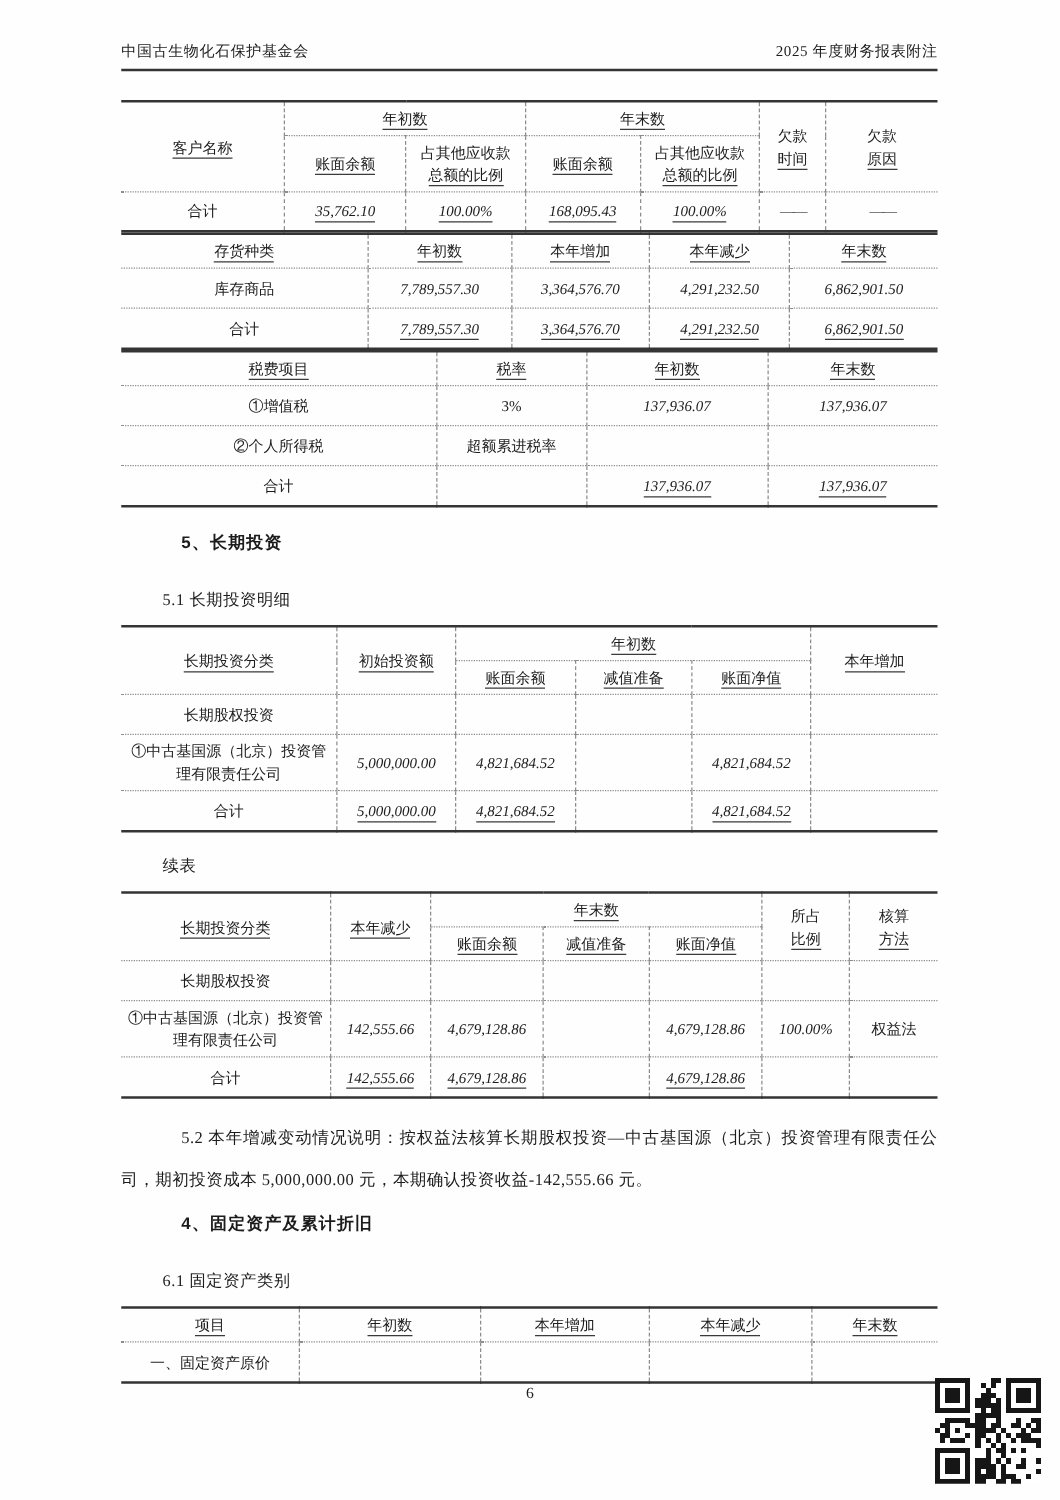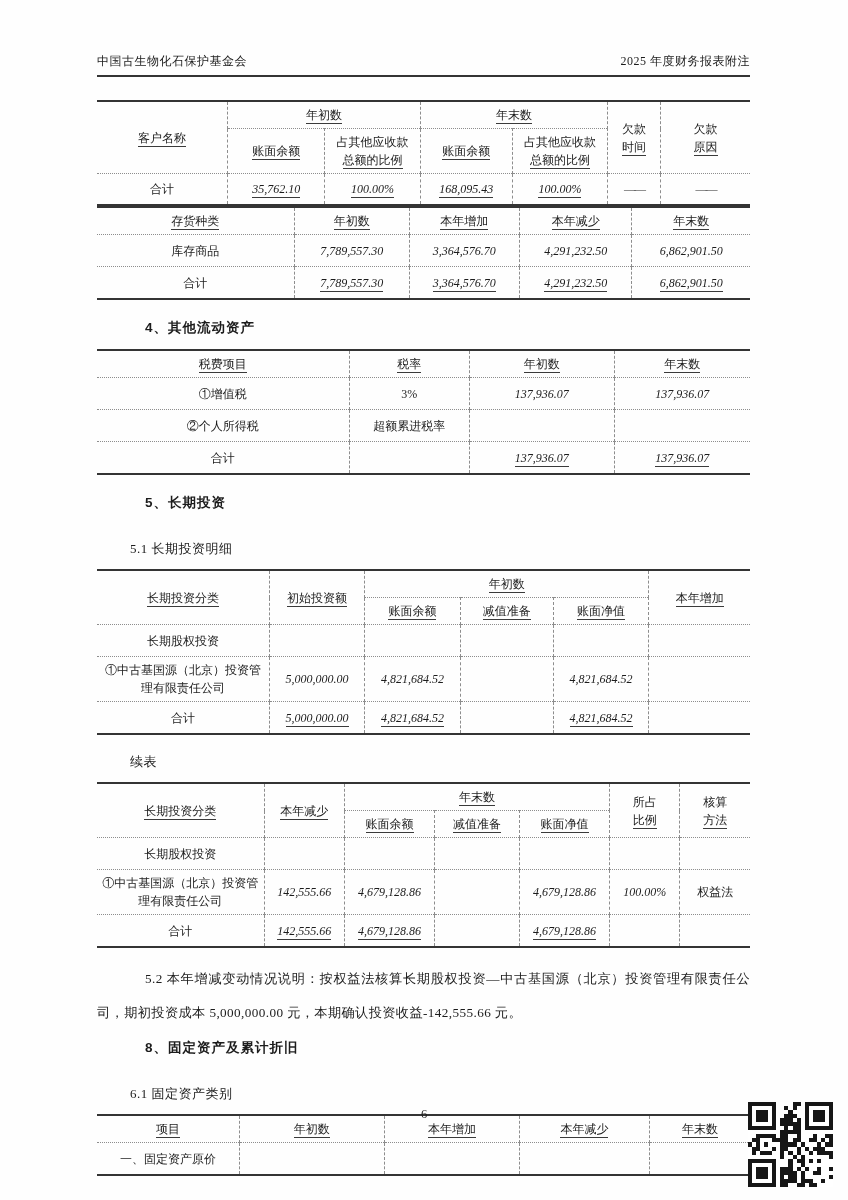--- a/index.html
+++ b/index.html
@@ -1,19 +1,19 @@
 <!DOCTYPE html>
 <html><head>
 <meta charset="utf-8">
 <style>
   html,body{margin:0;padding:0;background:#ffffff;}
   .page{position:relative;width:848px;height:1200px;background:#fefefe;overflow:hidden;
         font-family:"Liberation Serif","DejaVu Serif",serif;color:#1c1c1c;}
   .content{position:absolute;left:97px;top:0;width:653px;}
-  .pagehead{display:flex;justify-content:space-between;padding-top:53px;font-size:12px;letter-spacing:.5px;}
+  .pagehead{display:flex;justify-content:space-between;padding-top:33px;font-size:12px;letter-spacing:.5px;}
   .headrule{border-bottom:2px solid #343434;margin-top:5px;}
   .tbl{width:100%;border-collapse:collapse;table-layout:fixed;
        border-top:2px solid #343434;border-bottom:2px solid #343434;font-size:12px;}
   .tbl th,.tbl td{font-weight:normal;text-align:center;vertical-align:middle;
        padding:4px 5px;line-height:1.5;border-left:1px dashed #8d8d8d;border-top:1px dotted #8d8d8d;
        overflow:hidden;}
   .tbl .c1{border-left:none;}
   .num{text-align:right;padding-right:8px;font-style:italic;}
   .lft{text-align:left;padding-left:7px;}
   .u{border-bottom:1px solid #3a3a3a;padding-bottom:1px;}
@@ -104,21 +104,20 @@
       <tr class="rowh">
         <td class="c1">合计</td>
         <td class="num"><span class="u">7,789,557.30</span></td>
         <td class="num"><span class="u">3,364,576.70</span></td>
         <td class="num"><span class="u">4,291,232.50</span></td>
         <td class="num"><span class="u">6,862,901.50</span></td>
       </tr>
     </tbody>
       </table>
 
-    <div class="sec">4、其他流动资产</div>
 
     <table class="tbl">
       <colgroup>
           <col style="width:38.6%">
           <col style="width:18.4%">
           <col style="width:22.2%">
           <col style="width:20.8%">
         </colgroup>
       <tbody>
           <tr>
@@ -249,21 +248,21 @@
         <td><span class="u"></span></td>
         <td class="num"><span class="u">4,679,128.86</span></td>
         <td><span class="u"></span></td>
         <td><span class="u"></span></td>
       </tr>
     </tbody>
       </table>
 
     <p class="note">5.2 本年增减变动情况说明：按权益法核算长期股权投资—中古基国源（北京）投资管理有限责任公司，期初投资成本 5,000,000.00 元，本期确认投资收益-142,555.66 元。</p>
 
-    <div class="sec" style="margin-top:10px;">8、固定资产及累计折旧</div>
+    <div class="sec" style="margin-top:10px;">4、固定资产及累计折旧</div>
     <div class="sub">6.1 固定资产类别</div>
 
     <table class="tbl">
       <colgroup>
           <col style="width:21.8%">
           <col style="width:22.2%">
           <col style="width:20.7%">
           <col style="width:19.9%">
           <col style="width:15.4%">
         </colgroup>

